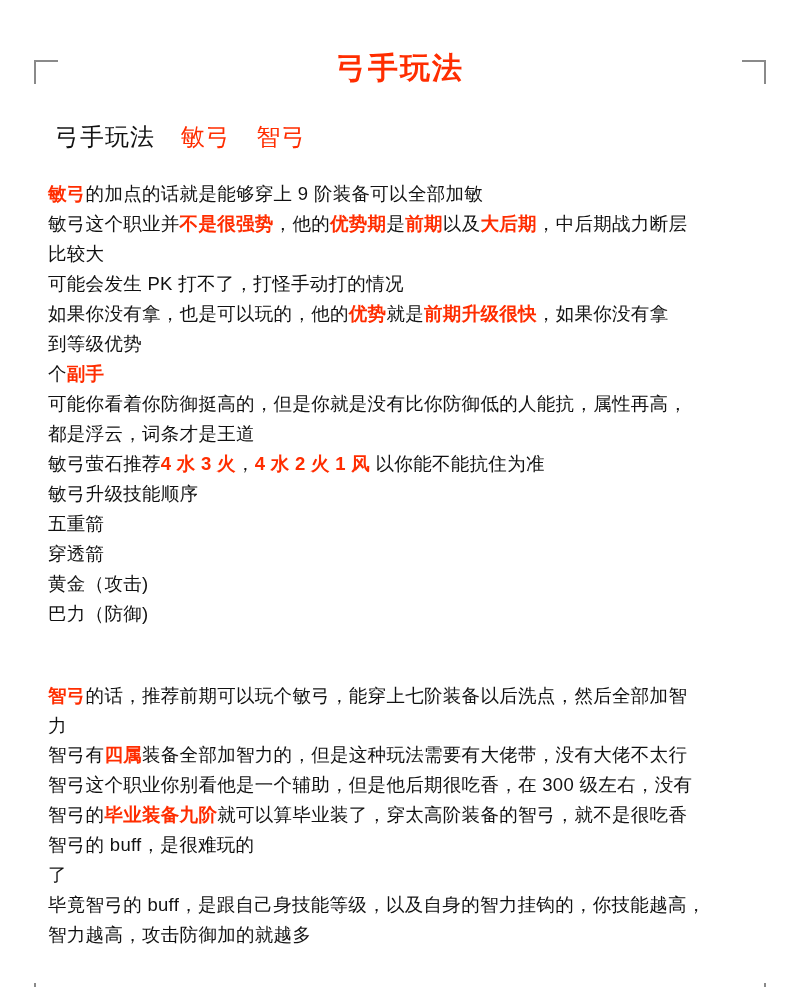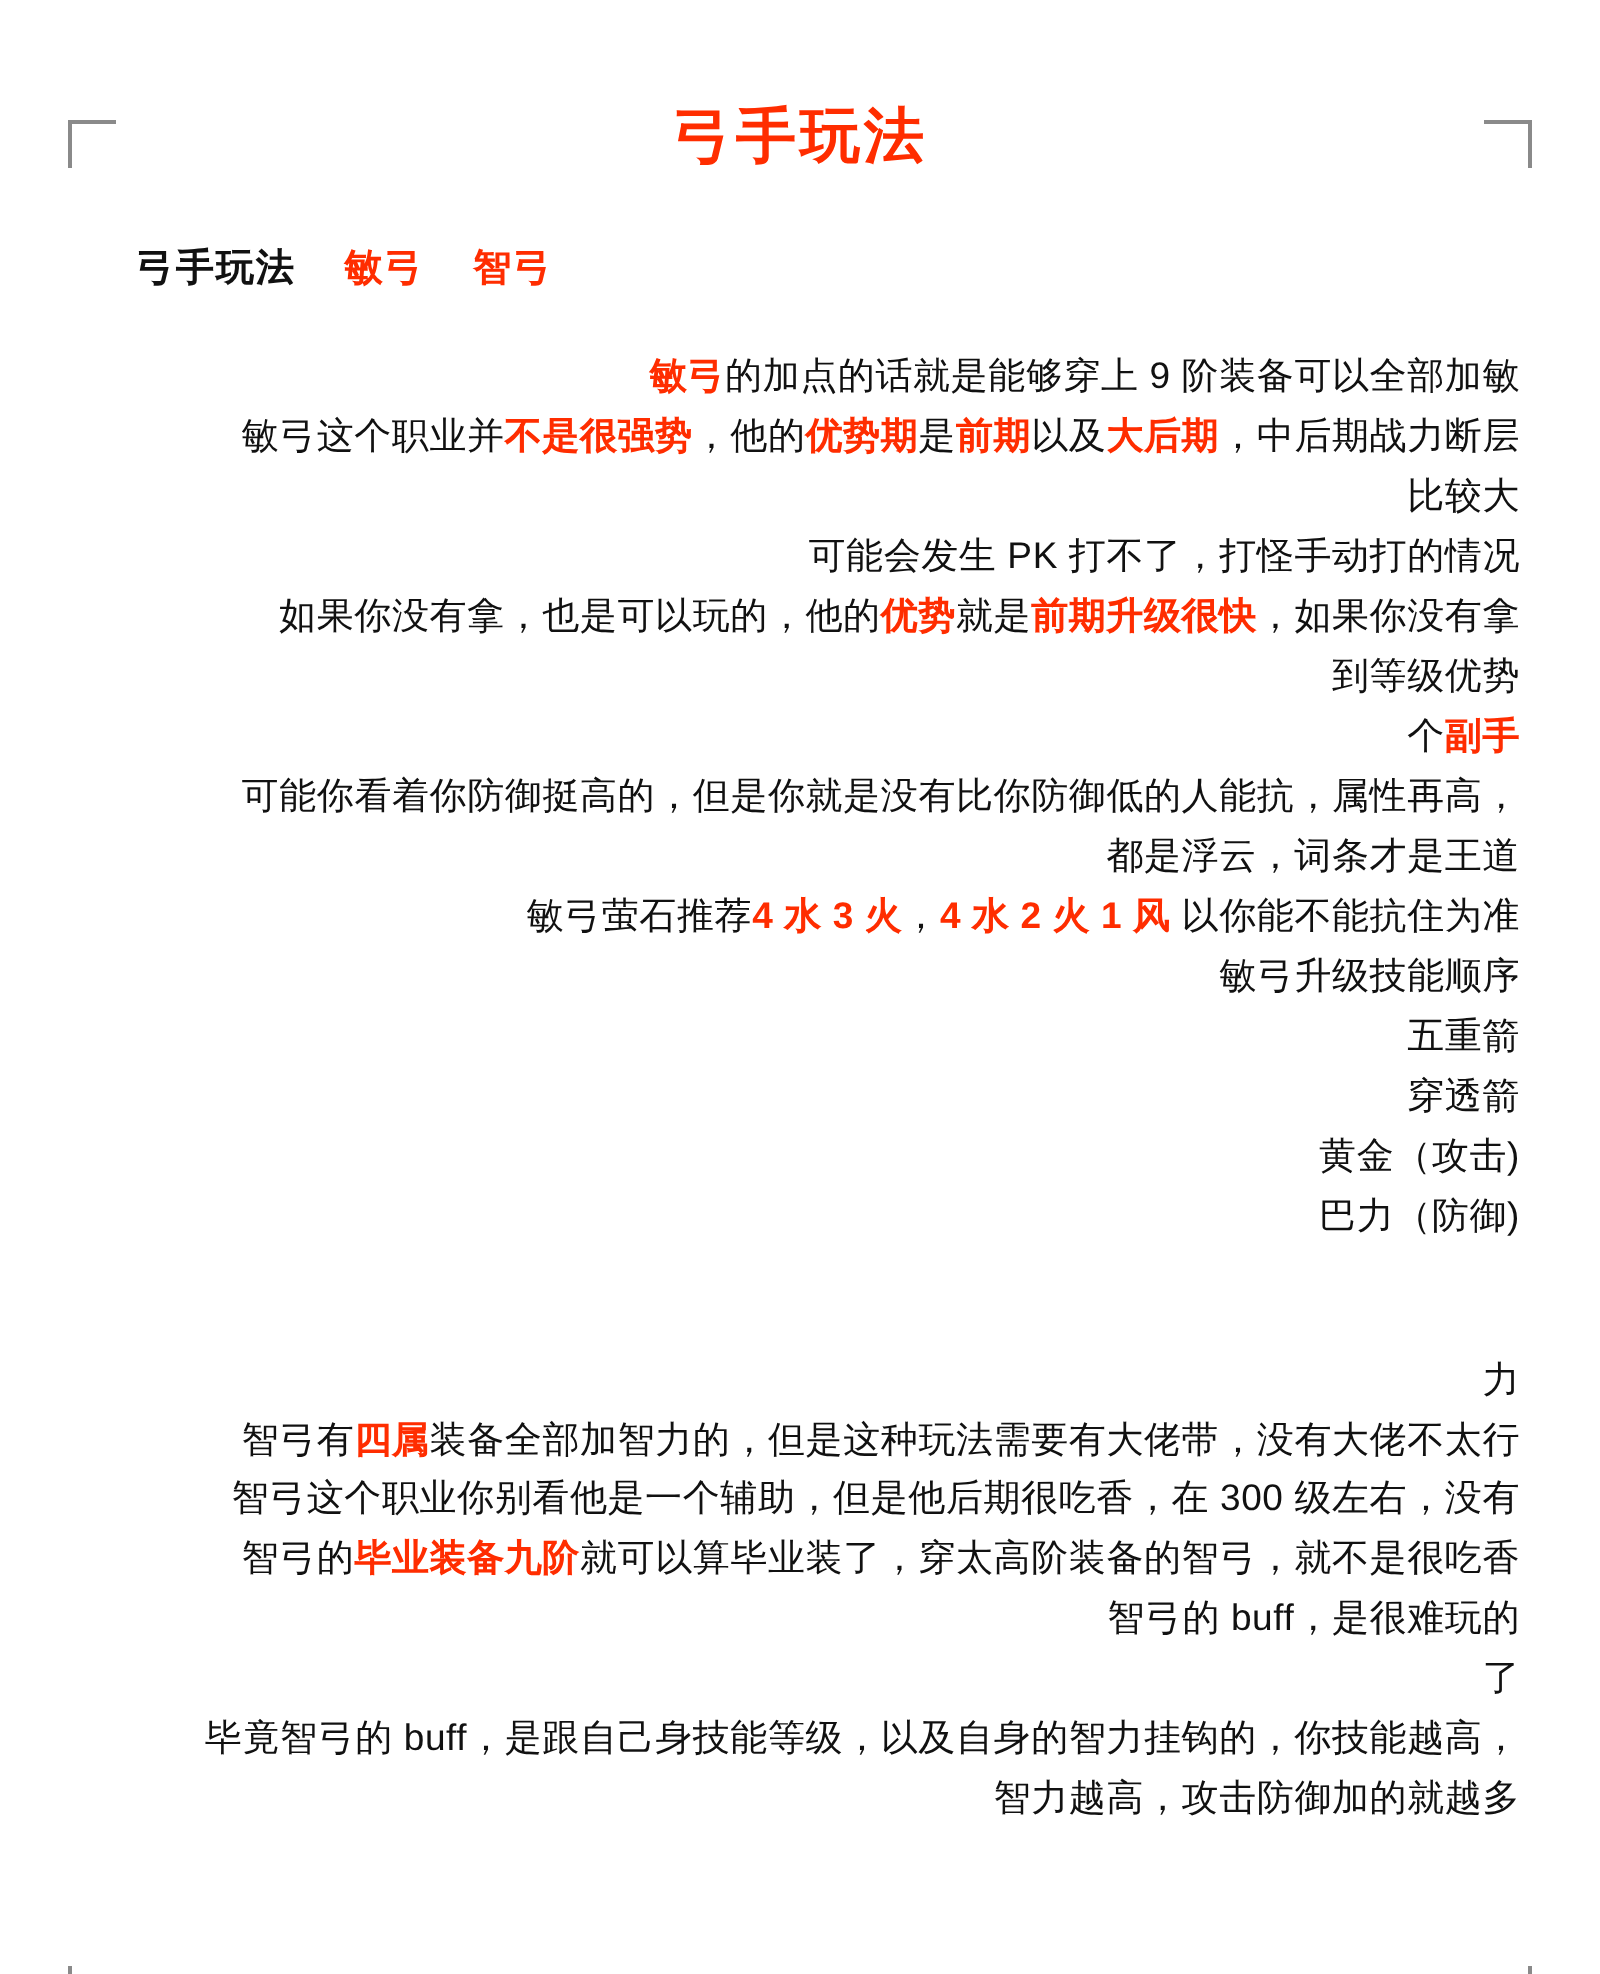--- a/index.html
+++ b/index.html
@@ -40,38 +40,37 @@
     text-align: center;
     color: #ff2d00;
     font-weight: bold;
     font-size: 30px;
     letter-spacing: 2px;
     margin: 38px 0 0 0;
     padding-top: 10px;
   }
 
   .subtitle-line {
-    margin: 32px 0 0 28px;
-    font-size: 19px;
-    font-weight: bold;
+    margin: 32px 0 0 15px;
+    font-size: 24px;
+    font-weight: normal;
     letter-spacing: 1px;
   }
   .subtitle-line .blk { color: #111111; margin-right: 18px; }
   .subtitle-line .red { color: #ff2d00; margin-right: 18px; }
 
   .body-block {
     margin: 26px 0 0 8px;
     font-size: 18.5px;
     line-height: 1.62;
     letter-spacing: 0.3px;
   }
   .body-block p {
     margin: 0;
     text-indent: 0;
-    text-align: right;
   }
   .blockgap { height: 26px; }
   .red { color: #ff2d00; }
   .r { color: #ff2d00; font-weight: bold; }
   .seg { white-space: pre-wrap; }
 </style>
 </head>
 <body>
 
 <div class="page">
@@ -102,20 +101,21 @@
       <p><span class="seg">敏弓升级技能顺序</span></p>
       <p><span class="seg">五重箭</span></p>
       <p><span class="seg">穿透箭</span></p>
       <p><span class="seg">黄金（攻击)</span></p>
       <p><span class="seg">巴力（防御)</span></p>
     </div>
 
   <div class="blockgap"></div>
 
   <div class="body-block">
+      <p><span class="seg r">智弓</span><span class="seg">的话，推荐前期可以玩个敏弓，能穿上七阶装备以后洗点，然后全部加智</span></p>
       <p><span class="seg">力</span></p>
       <p><span class="seg">智弓有</span><span class="seg r">四属</span><span class="seg">装备全部加智力的，但是这种玩法需要有大佬带，没有大佬不太行</span></p>
       <p><span class="seg">智弓这个职业你别看他是一个辅助，但是他后期很吃香，在 300 级左右，没有</span></p>
       <p><span class="seg">智弓的</span><span class="seg r">毕业装备九阶</span><span class="seg">就可以算毕业装了，穿太高阶装备的智弓，就不是很吃香</span></p>
       <p><span class="seg">智弓的 buff，是很难玩的</span></p>
       <p><span class="seg">了</span></p>
       <p><span class="seg">毕竟智弓的 buff，是跟自己身技能等级，以及自身的智力挂钩的，你技能越高，</span></p>
       <p><span class="seg">智力越高，攻击防御加的就越多</span></p>
     </div>
 

